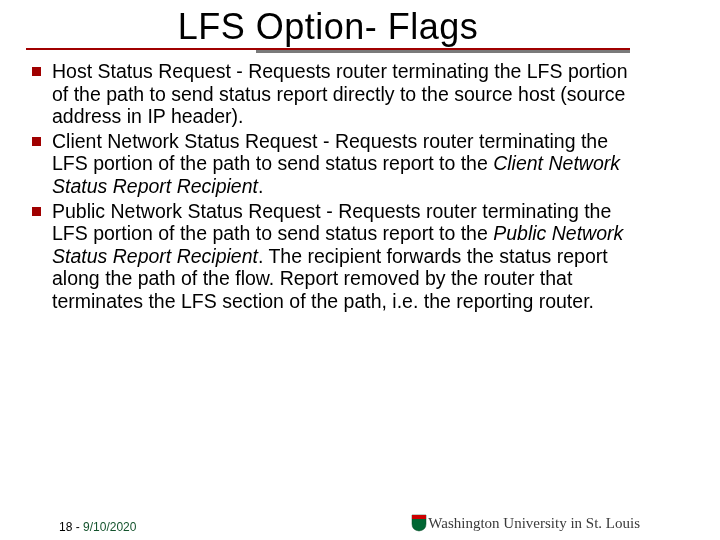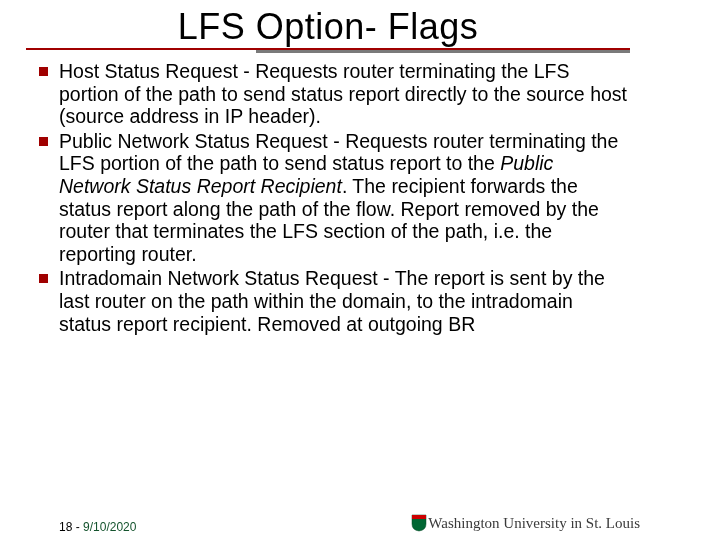--- a/index.html
+++ b/index.html
@@ -44,21 +44,20 @@
     top: 2px;
     left: 38%;
     right: 0;
     height: 3px;
     background: #7a7a7a;
   }
   .body {
     padding: 6px 28px 0 32px;
     font-size: 19.5px;
     line-height: 1.16;
-    margin-left: 7px;
   }
   .item {
     position: relative;
     padding-left: 20px;
     margin: 0 0 2px 0;
   }
   .bullet-sq {
     position: absolute;
     left: 0;
     top: 7px;
@@ -118,30 +117,30 @@
     </div>
   </div>
 
   <div class="body">
 
     <div class="item">
       <span class="bullet-sq"></span>
       <span class="term">Host Status Request</span><span> - Requests router terminating the LFS portion of the path to send status report directly to the source host (source address in IP header).</span>
     </div>
 
+    <div class="item">
+      <span class="bullet-sq"></span>
+      <span class="term">Client Network Status Request</span><span> - Requests router terminating the LFS portion of the path to send status report to the </span><span class="ital">Client Network Status Report Recipient</span><span>.</span>
+    </div>
 
     <div class="item">
       <span class="bullet-sq"></span>
       <span class="term">Public Network Status Request</span><span> - Requests router terminating the LFS portion of the path to send status report to the </span><span class="ital">Public Network Status Report Recipient</span><span>. The recipient forwards the status report along the path of the flow. Report removed by the router that terminates the LFS section of the path, i.e. the reporting router.</span>
     </div>
 
-    <div class="item">
-      <span class="bullet-sq"></span>
-      <span class="term">Intradomain Network Status Request</span><span> - The report is sent by the last router on the path within the domain, to the intradomain status report recipient. Removed at outgoing BR</span>
-    </div>
 
   </div>
 
   <div class="footer">
     <span class="page">18</span><span class="sep"> - </span><span class="date">9/10/2020</span>
   </div>
 
   <div class="logo">
     <span class="logo-badge">
       <svg viewBox="0 0 16 18" width="16" height="18">

